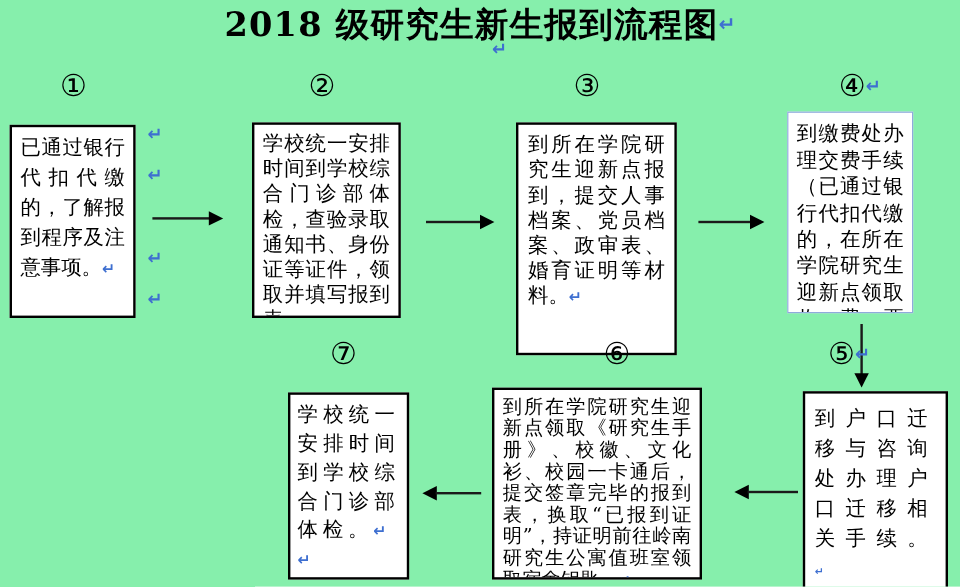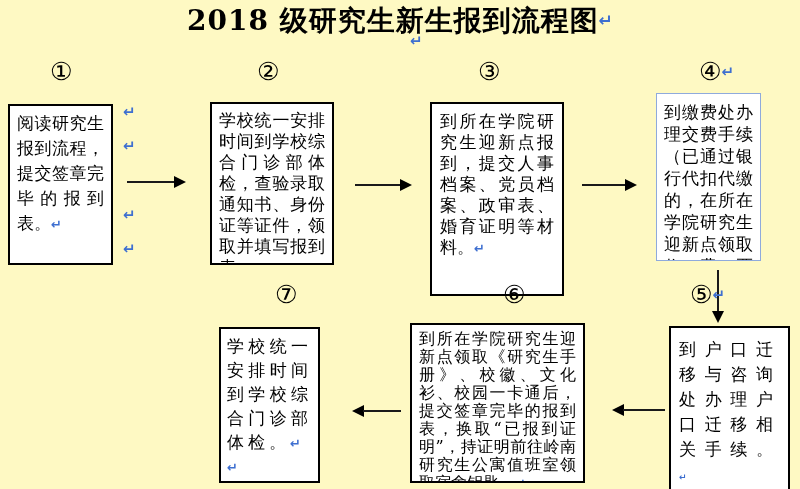--- a/index.html
+++ b/index.html
@@ -1,17 +1,17 @@
 <!DOCTYPE html>
 <html><head>
 <meta charset="utf-8">
 <style>
   html,body{margin:0;padding:0;background:#ffffff;}
   .stage{
-    position:relative;width:800px;height:489px;background:#fef9c3;overflow:hidden;
+    position:relative;width:800px;height:489px;background:#86efac;overflow:hidden;
     font-family:"DejaVu Serif","Liberation Serif",serif;color:#000;
   }
   .title-row{
     position:absolute;left:0;top:2px;width:800px;text-align:center;white-space:nowrap;
   }
   .title{
     font-size:28px;font-weight:bold;letter-spacing:1px;
   }
   .pmark{
     color:#3e6fd0;font-family:"DejaVu Sans","Liberation Sans",sans-serif;
@@ -29,21 +29,21 @@
     text-align:justify;text-justify:inter-ideograph;overflow:hidden;
   }
   .box .pmark{font-size:13px;}
   .box1{left:8px;top:104px;width:105px;height:161px;padding:5px 7px;font-size:17px;line-height:25px;}
   .box2{left:210px;top:102px;width:124px;height:163px;padding:6px 7px;font-size:17px;line-height:21px;}
   .box3{left:430px;top:102px;width:134px;height:194px;padding:7px 8px;font-size:17px;line-height:21px;}
   .box4{left:656px;top:93px;width:105px;height:168px;padding:7px 7px;font-size:17px;line-height:22px;border-color:#8faadc;border-width:1.5px;}
   .box5{left:669px;top:326px;width:121px;height:172px;padding:9px 8px;font-size:17px;line-height:25px;letter-spacing:7px;}
   .box5 .pmark{font-size:9px;letter-spacing:0;}
   .box6{left:410px;top:323px;width:175px;height:160px;padding:5px 7px;font-size:16px;line-height:18px;}
-  .box7{left:219px;top:327px;width:101px;height:156px;padding:5px 6px;font-size:17px;line-height:24px;letter-spacing:4px;}
+  .box7{left:240px;top:327px;width:101px;height:156px;padding:5px 6px;font-size:17px;line-height:24px;letter-spacing:4px;}
   .box7 .pmark{letter-spacing:0;}
   .pm-line{display:block;letter-spacing:0;}
   .arrow-line{position:absolute;background:#1a1a1a;}
   .h-line{height:2px;}
   .v-line{width:2px;}
   .head-right{
     position:absolute;width:0;height:0;
     border-left:12px solid #000;border-top:6px solid transparent;border-bottom:6px solid transparent;
   }
   .head-left{
@@ -65,21 +65,21 @@
   </div>
 
   <span class="pmark pm-abs" style="left:410px;top:32px;">↵</span>
 
   <span class="stepnum" style="left:50px;top:58px;">①</span>
   <span class="stepnum" style="left:257px;top:58px;">②</span>
   <span class="stepnum" style="left:478px;top:58px;">③</span>
   <span class="stepnum" style="left:699px;top:58px;"><span>④</span><span class="pmark">↵</span></span>
 
   <div class="box box1">
-    <span>阅读研究生报到流程，提交签章完毕的报到表。</span><span class="pmark">↵</span>
+    <span>已通过银行代扣代缴的，了解报到程序及注意事项。</span><span class="pmark">↵</span>
   </div>
   <div class="box box2">
     <span>学校统一安排时间到学校综合门诊部体检，查验录取通知书、身份证等证件，领取并填写报到表。</span><span class="pmark">↵</span>
   </div>
   <div class="box box3">
     <span>到所在学院研究生迎新点报到，提交人事档案、党员档案、政审表、婚育证明等材料。</span><span class="pmark">↵</span>
   </div>
   <div class="box box4">
     <span>到缴费处办理交费手续（已通过银行代扣代缴的，在所在学院研究生迎新点领取收费票据）。</span><span class="pmark">↵</span>
   </div>

